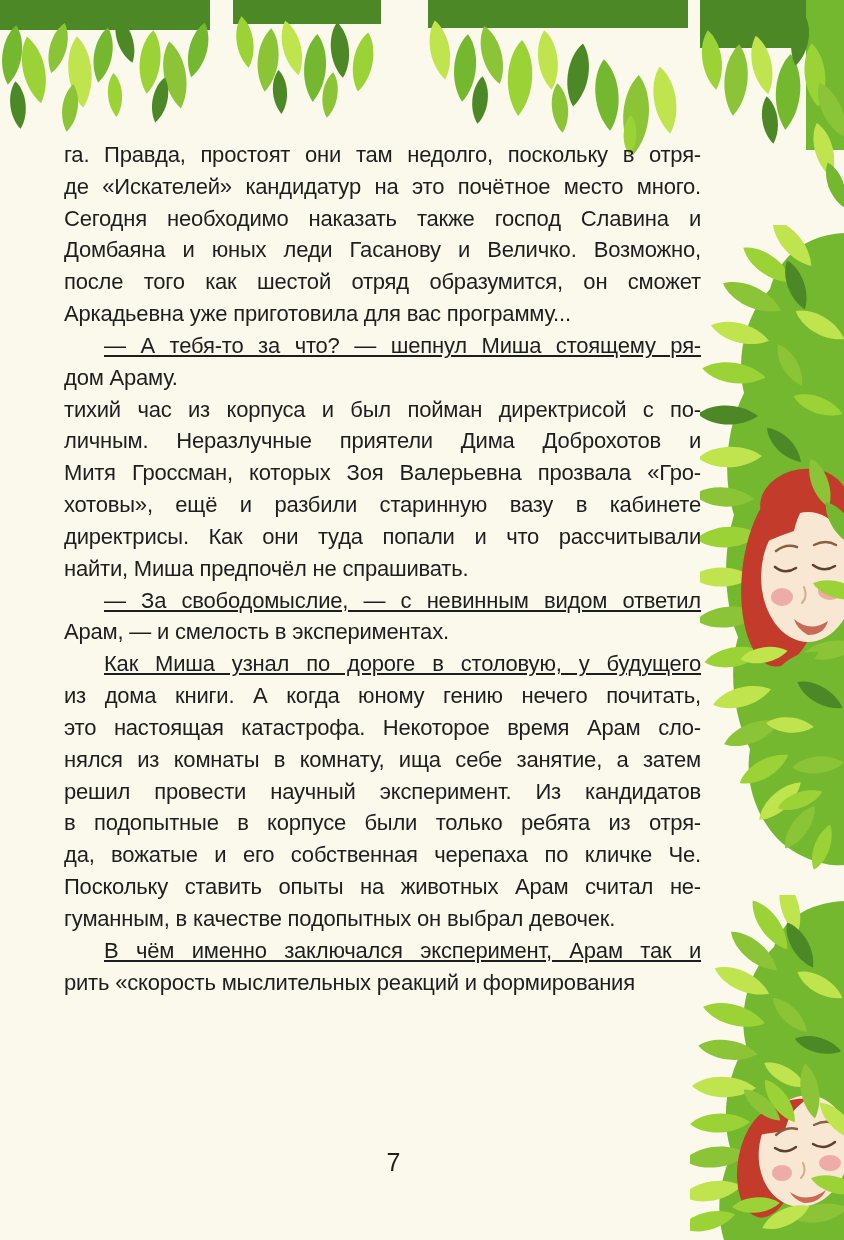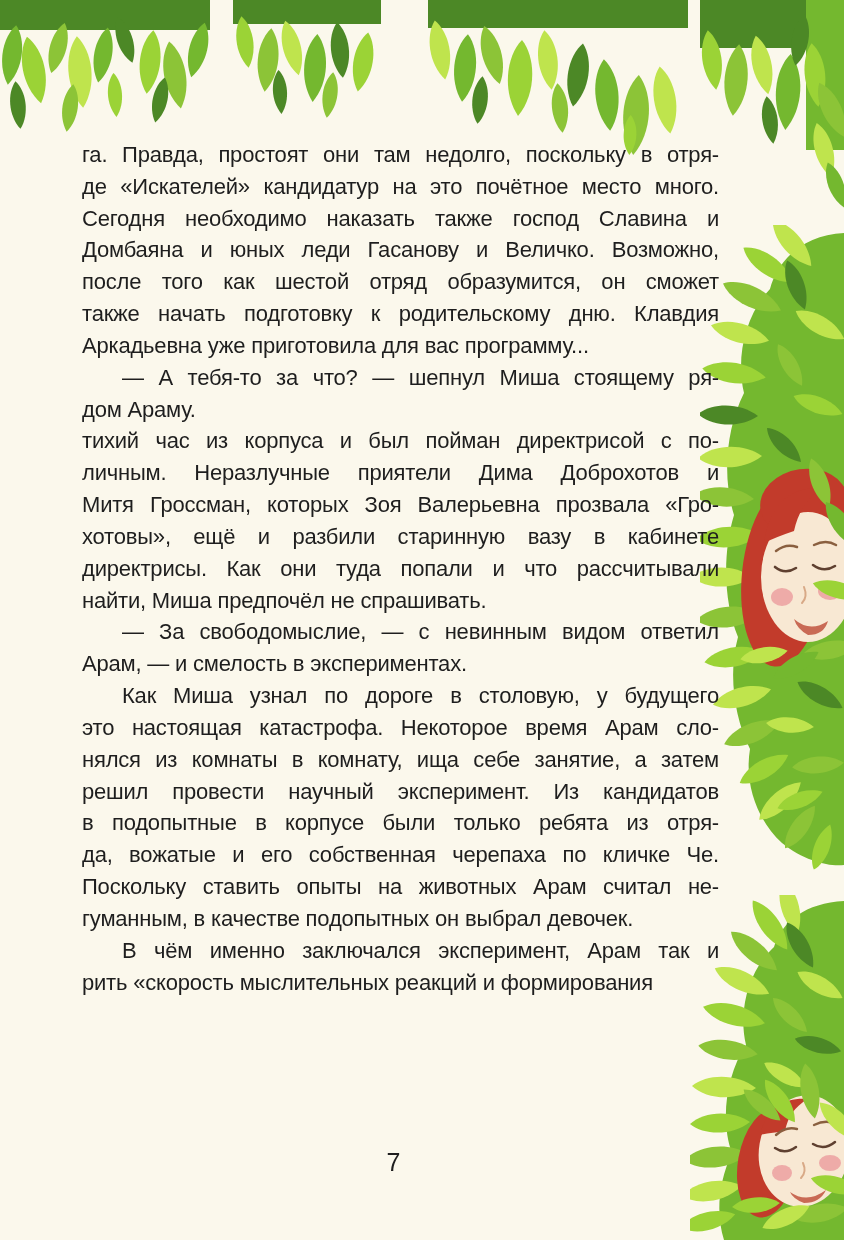--- a/index.html
+++ b/index.html
@@ -7,29 +7,29 @@
     width:844px;height:1240px;position:relative;overflow:hidden;
     background:var(--page-bg,#fbf8ec);
     font-family:"Liberation Sans",sans-serif;
   }
   .page{position:absolute;inset:0;}
   svg.deco{position:absolute;display:block;}
   #top-garland{top:0;left:0;}
   #bush-upper{top:225px;left:700px;}
   #bush-lower{top:895px;left:690px;}
   .textblock{
-    position:absolute;left:82px;top:139px;width:637px;
+    position:absolute;left:64px;top:139px;width:637px;
     color:var(--text-color,#1e1e1e);
     font-size:22px;line-height:31.83px;
     letter-spacing:-0.2px;
     font-stretch:condensed;
   }
   .line{text-align:justify;text-align-last:justify;white-space:nowrap;overflow:hidden;}
   .line.last{text-align-last:left;white-space:normal;}
-  .line.indent{text-indent:40px;}
+  .line.indent{text-indent:40px;text-decoration:underline;}
   .pagenum{
     position:absolute;left:75px;top:1148px;width:637px;
     text-align:center;font-size:25px;color:var(--text-color,#1e1e1e);
     font-stretch:condensed;
   }
 </style>
 </head>
 <body>
 
 <div class="page">
@@ -195,33 +195,33 @@
       <use href="#leaf" transform="translate(66 310) rotate(-95) scale(1.2)" fill="var(--c-leaf2)"></use>
     </g>
   </svg>
 
   <main class="textblock" id="text-block">
       <div class="line">га. Правда, простоят они там недолго, поскольку в отря-</div>
       <div class="line">де «Искателей» кандидатур на это почётное место много.</div>
       <div class="line">Сегодня необходимо наказать также господ Славина и</div>
       <div class="line">Домбаяна и юных леди Гасанову и Величко. Возможно,</div>
       <div class="line">после того как шестой отряд образумится, он сможет</div>
-      <div class="line">также начать подготовку к родительскому дню. Клавдия</div>
       <div class="line last">Аркадьевна уже приготовила для вас программу...</div>
       <div class="line indent">— А тебя-то за что? — шепнул Миша стоящему ря-</div>
       <div class="line last">дом Араму.</div>
       <div class="line">тихий час из корпуса и был пойман директрисой с по-</div>
       <div class="line">личным. Неразлучные приятели Дима Доброхотов и</div>
       <div class="line">Митя Гроссман, которых Зоя Валерьевна прозвала «Гро-</div>
       <div class="line">хотовы», ещё и разбили старинную вазу в кабинете</div>
       <div class="line">директрисы. Как они туда попали и что рассчитывали</div>
       <div class="line last">найти, Миша предпочёл не спрашивать.</div>
       <div class="line indent">— За свободомыслие, — с невинным видом ответил</div>
       <div class="line last">Арам, — и смелость в экспериментах.</div>
       <div class="line indent">Как Миша узнал по дороге в столовую, у будущего</div>
+      <div class="line">из дома книги. А когда юному гению нечего почитать,</div>
       <div class="line">это настоящая катастрофа. Некоторое время Арам сло-</div>
       <div class="line">нялся из комнаты в комнату, ища себе занятие, а затем</div>
       <div class="line">решил провести научный эксперимент. Из кандидатов</div>
       <div class="line">в подопытные в корпусе были только ребята из отря-</div>
       <div class="line">да, вожатые и его собственная черепаха по кличке Че.</div>
       <div class="line">Поскольку ставить опыты на животных Арам считал не-</div>
       <div class="line last">гуманным, в качестве подопытных он выбрал девочек.</div>
       <div class="line indent">В чём именно заключался эксперимент, Арам так и</div>
       <div class="line last">рить «скорость мыслительных реакций и формирования</div>
     </main>

